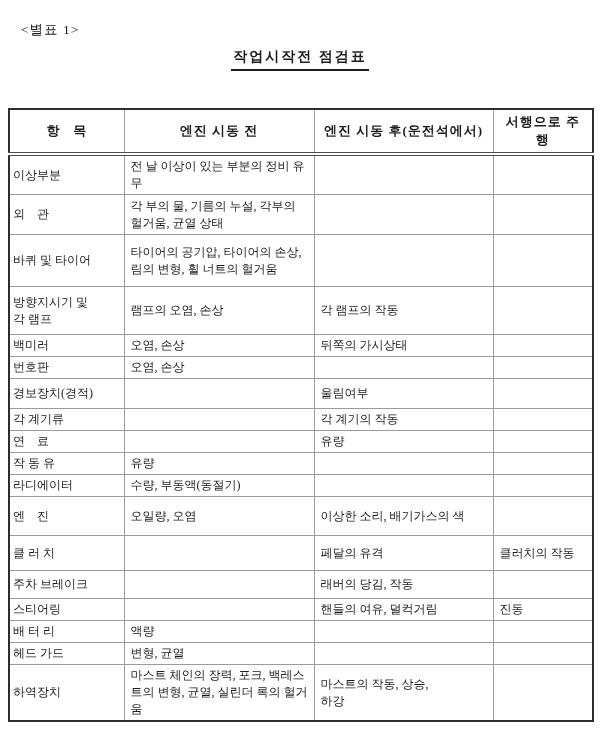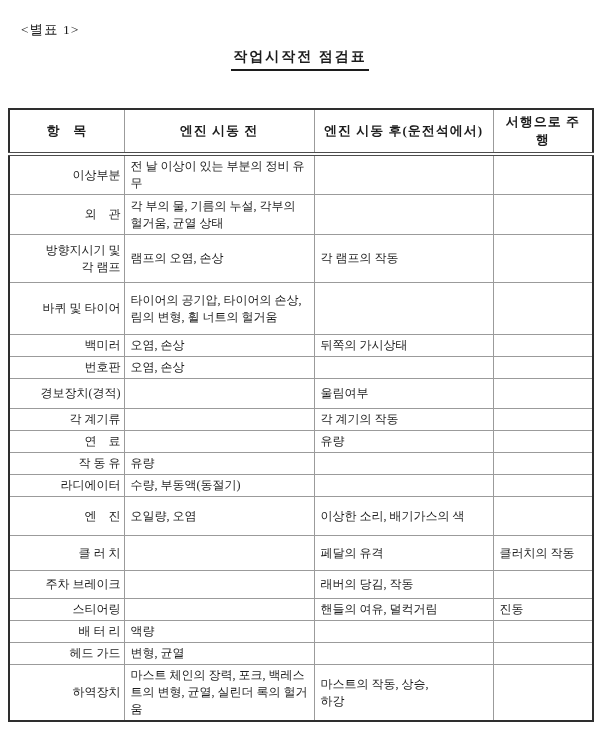--- a/index.html
+++ b/index.html
@@ -59,21 +59,21 @@
   }
   table.checklist thead th {
     height: 38px;
     font-size: 13px;
     font-weight: bold;
     text-align: center;
     letter-spacing: 1px;
     border-bottom: 4px double #4c4c4c;
   }
   table.checklist td.c-item {
-    text-align: right;
+    text-align: left;
     padding: 2px 3px;
   }
   table.checklist td.c-val {
     text-align: left;
   }
 </style>
 </head>
 <body>
 
 <div class="annex-label">&lt;별표 1&gt;</div>
@@ -103,33 +103,33 @@
         <td class="c-val">전 날 이상이 있는 부분의 정비 유무</td>
         <td class="c-val"></td>
         <td class="c-val"></td>
       </tr>
       <tr style="height: 40px;">
         <td class="c-item">외    관</td>
         <td class="c-val">각 부의 물, 기름의 누설, 각부의 헐거움, 균열 상태</td>
         <td class="c-val"></td>
         <td class="c-val"></td>
       </tr>
+      <tr style="height: 52px;">
+        <td class="c-item">바퀴 및 타이어</td>
+        <td class="c-val">타이어의 공기압, 타이어의 손상, 림의 변형, 휠 너트의 헐거움</td>
+        <td class="c-val"></td>
+        <td class="c-val"></td>
+      </tr>
       <tr style="height: 48px;">
         <td class="c-item">방향지시기 및
 각 램프</td>
         <td class="c-val">램프의 오염, 손상</td>
         <td class="c-val">각 램프의 작동</td>
         <td class="c-val"></td>
       </tr>
-      <tr style="height: 52px;">
-        <td class="c-item">바퀴 및 타이어</td>
-        <td class="c-val">타이어의 공기압, 타이어의 손상, 림의 변형, 휠 너트의 헐거움</td>
-        <td class="c-val"></td>
-        <td class="c-val"></td>
-      </tr>
       <tr style="height: 17px;">
         <td class="c-item">백미러</td>
         <td class="c-val">오염, 손상</td>
         <td class="c-val">뒤쪽의 가시상태</td>
         <td class="c-val"></td>
       </tr>
       <tr style="height: 18px;">
         <td class="c-item">번호판</td>
         <td class="c-val">오염, 손상</td>
         <td class="c-val"></td>

